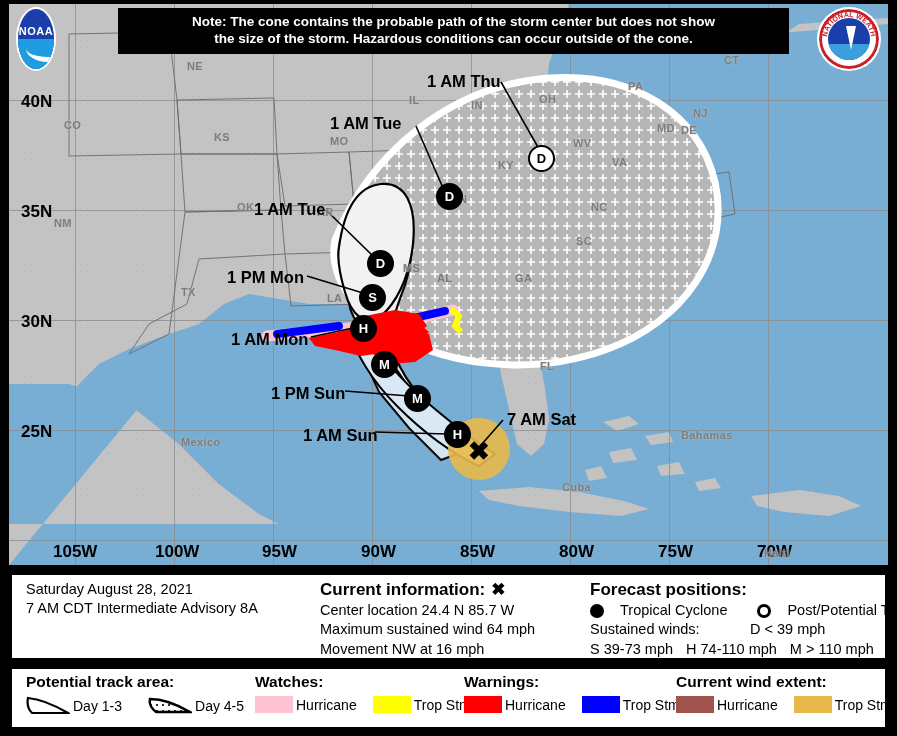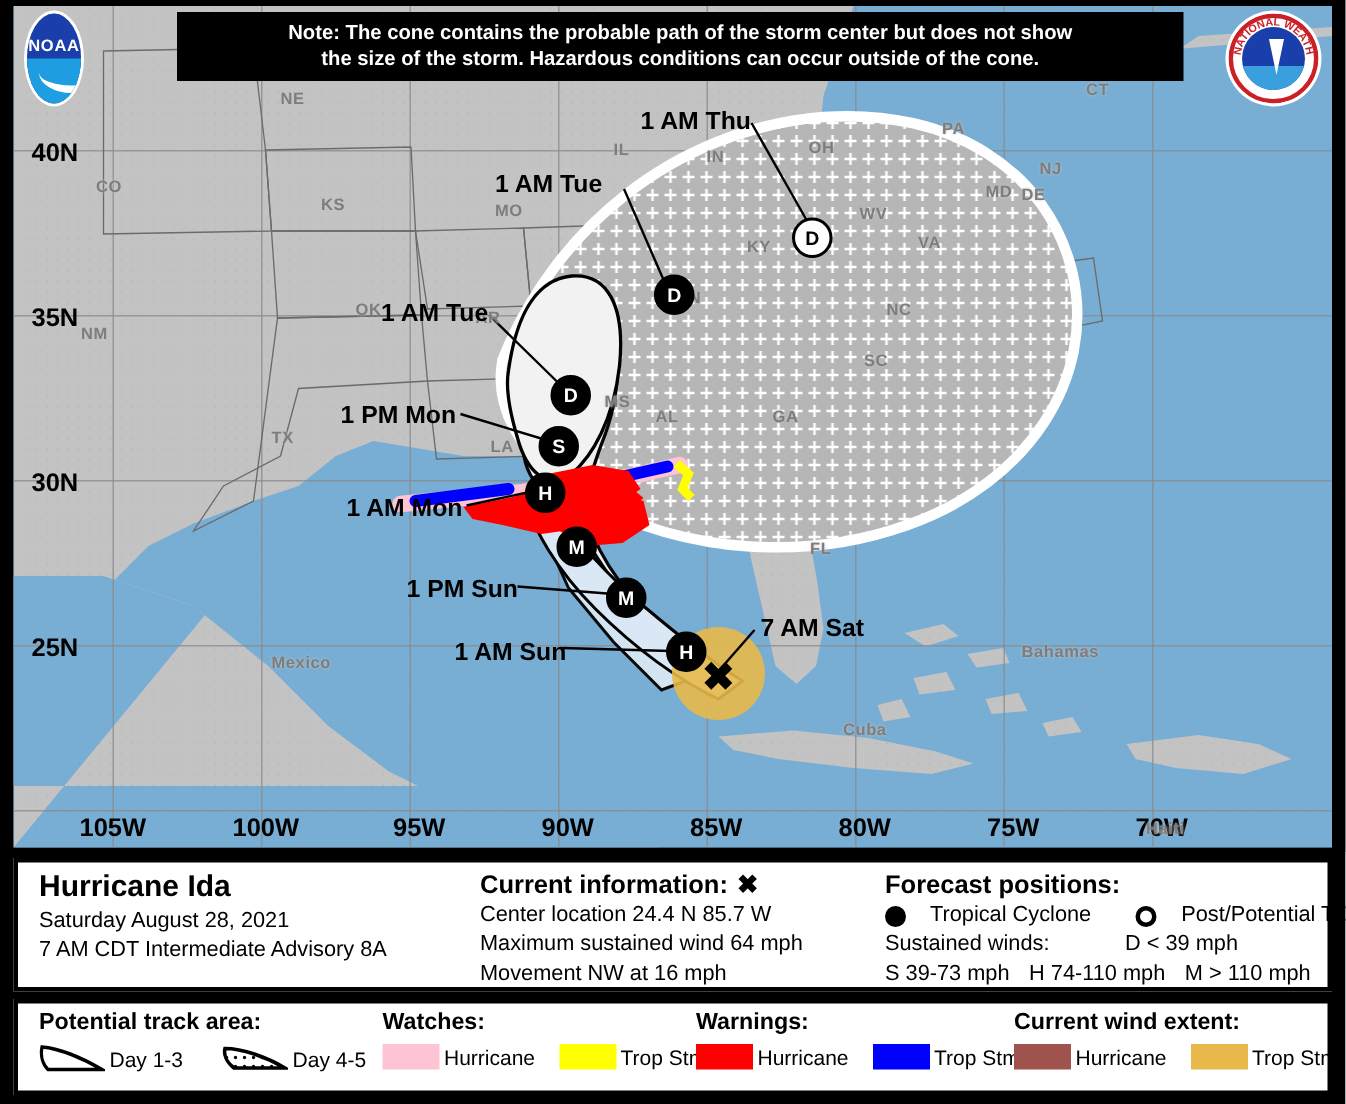--- a/index.html
+++ b/index.html
@@ -315,21 +315,20 @@
         <text font-size="7.2" font-weight="bold" fill="#cc2027" font-family="Liberation Sans, sans-serif">
           <textPath href="#arc" startOffset="3%">NATIONAL WEATHER SERVICE</textPath>
         </text>
       </svg>
     </div>
   </div>
 
   <div id="info">
 
     <div class="info-col" style="left:14px;">
-      <div class="info-h" style="font-size:20px;">Hurricane Ida</div>
       <div class="info-l">Saturday August 28, 2021</div>
       <div class="info-l">7 AM CDT Intermediate Advisory 8A</div>
     </div>
 
     <div class="info-col" style="left:308px;">
       <div class="info-h" style="display:flex;gap:6px;align-items:baseline;">
         <span>Current information:</span>
         <span>✖</span>
       </div>
       <div class="info-l">Center location 24.4 N 85.7 W</div>

